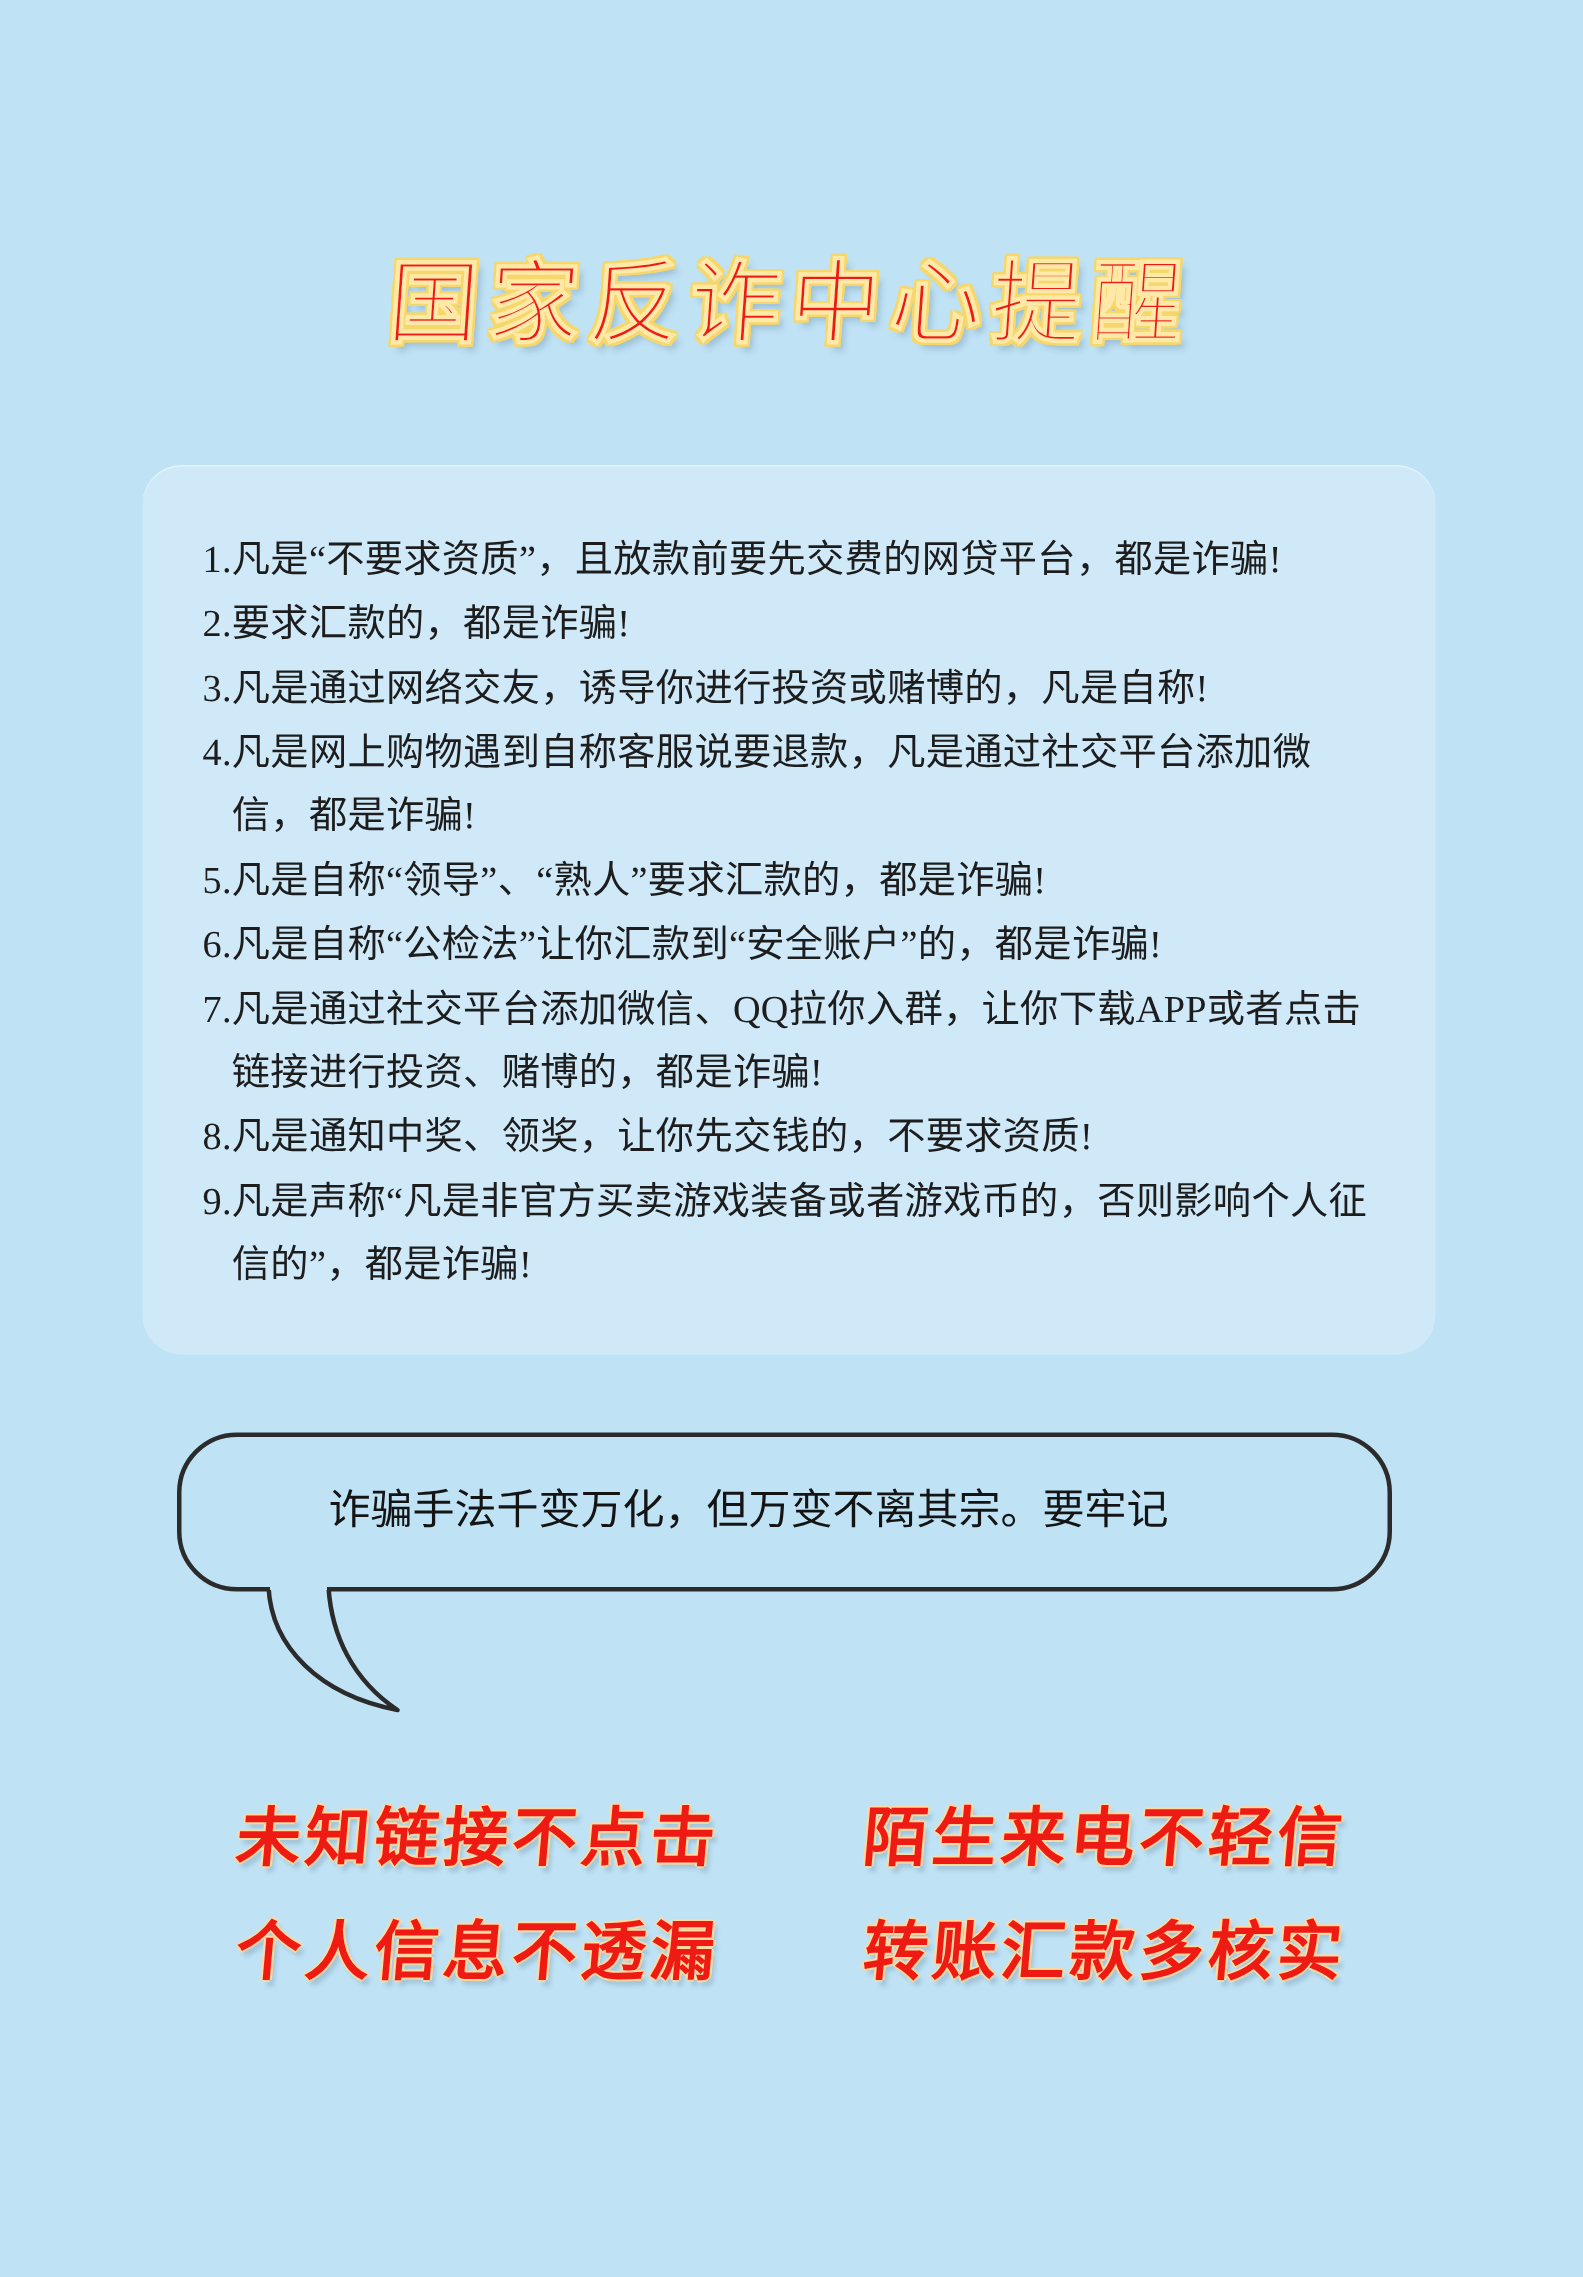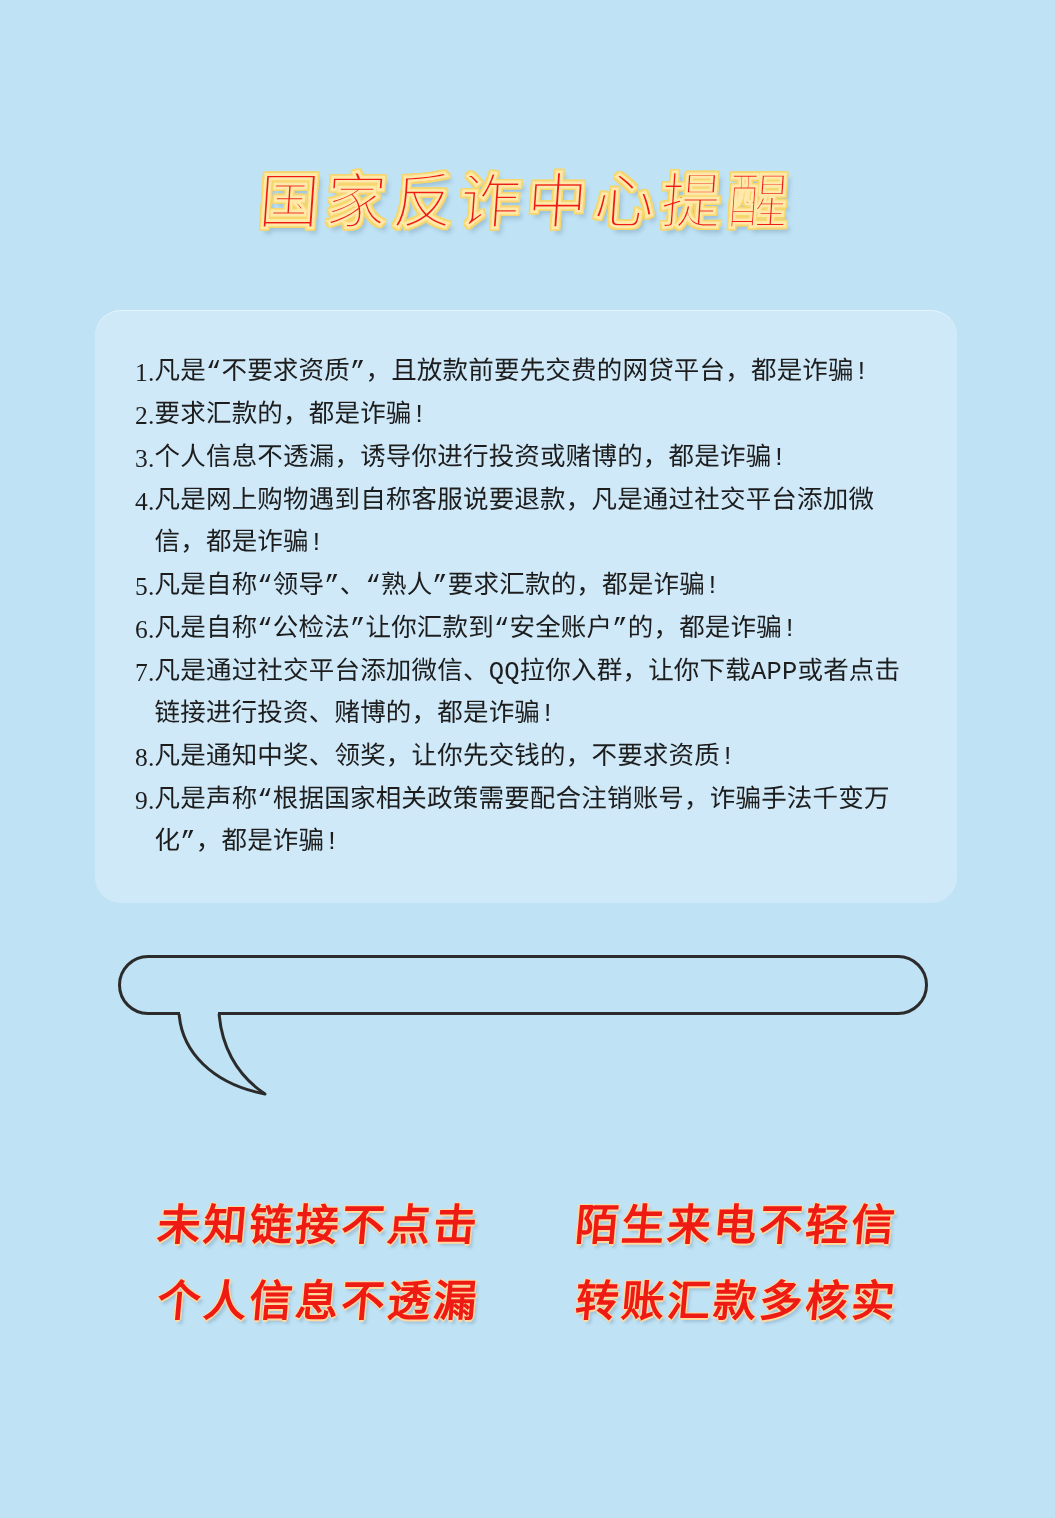--- a/index.html
+++ b/index.html
@@ -67,21 +67,20 @@
     color: #1d1d1d;
     letter-spacing: .2px;
     margin-bottom: 1px;
   }
   .list li .num {
     flex: 0 0 auto;
     white-space: nowrap;
   }
   .list li .txt {
     flex: 1 1 auto;
-    font-family: Liberation Mono, monospace;
   }
 
   
   .bubble-wrap {
     position: absolute;
     left: 118px;
     top: 955px;
     width: 810px;
   }
   .bubble {
@@ -150,21 +149,21 @@
     <li>
       <span class="num">1.</span>
       <span class="txt">凡是“不要求资质”，且放款前要先交费的网贷平台，都是诈骗!</span>
     </li>
     <li>
       <span class="num">2.</span>
       <span class="txt">要求汇款的，都是诈骗!</span>
     </li>
     <li>
       <span class="num">3.</span>
-      <span class="txt">个人信息不透漏，诱导你进行投资或赌博的，都是诈骗!</span>
+      <span class="txt">凡是通过网络交友，诱导你进行投资或赌博的，凡是自称!</span>
     </li>
     <li>
       <span class="num">4.</span>
       <span class="txt">凡是网上购物遇到自称客服说要退款，凡是通过社交平台添加微信，都是诈骗!</span>
     </li>
     <li>
       <span class="num">5.</span>
       <span class="txt">凡是自称“领导”、“熟人”要求汇款的，都是诈骗!</span>
     </li>
     <li>
@@ -174,27 +173,28 @@
     <li>
       <span class="num">7.</span>
       <span class="txt">凡是通过社交平台添加微信、QQ拉你入群，让你下载APP或者点击链接进行投资、赌博的，都是诈骗!</span>
     </li>
     <li>
       <span class="num">8.</span>
       <span class="txt">凡是通知中奖、领奖，让你先交钱的，不要求资质!</span>
     </li>
     <li>
       <span class="num">9.</span>
-      <span class="txt">凡是声称“根据国家相关政策需要配合注销账号，诈骗手法千变万化”，都是诈骗!</span>
+      <span class="txt">凡是声称“凡是非官方买卖游戏装备或者游戏币的，否则影响个人征信的”，都是诈骗!</span>
     </li>
   </ul>
 </div>
 
 <div class="bubble-wrap">
   <div class="bubble">
+    <div class="line1">诈骗手法千变万化，但万变不离其宗。要牢记</div>
     <svg class="tail" viewBox="0 0 160 90">
       <path d="M6,0 C8,40 40,72 92,82 C62,62 48,32 46,0 Z" fill="#bfe2f5" stroke="#2b2b2b" stroke-width="3" stroke-linejoin="round"></path>
       <rect x="7" y="-6" width="38" height="8" fill="#bfe2f5"></rect>
     </svg>
   </div>
 </div>
 
 <div class="slogans">
   <div class="slogan-row">
     <span class="slogan">未知链接不点击</span>

